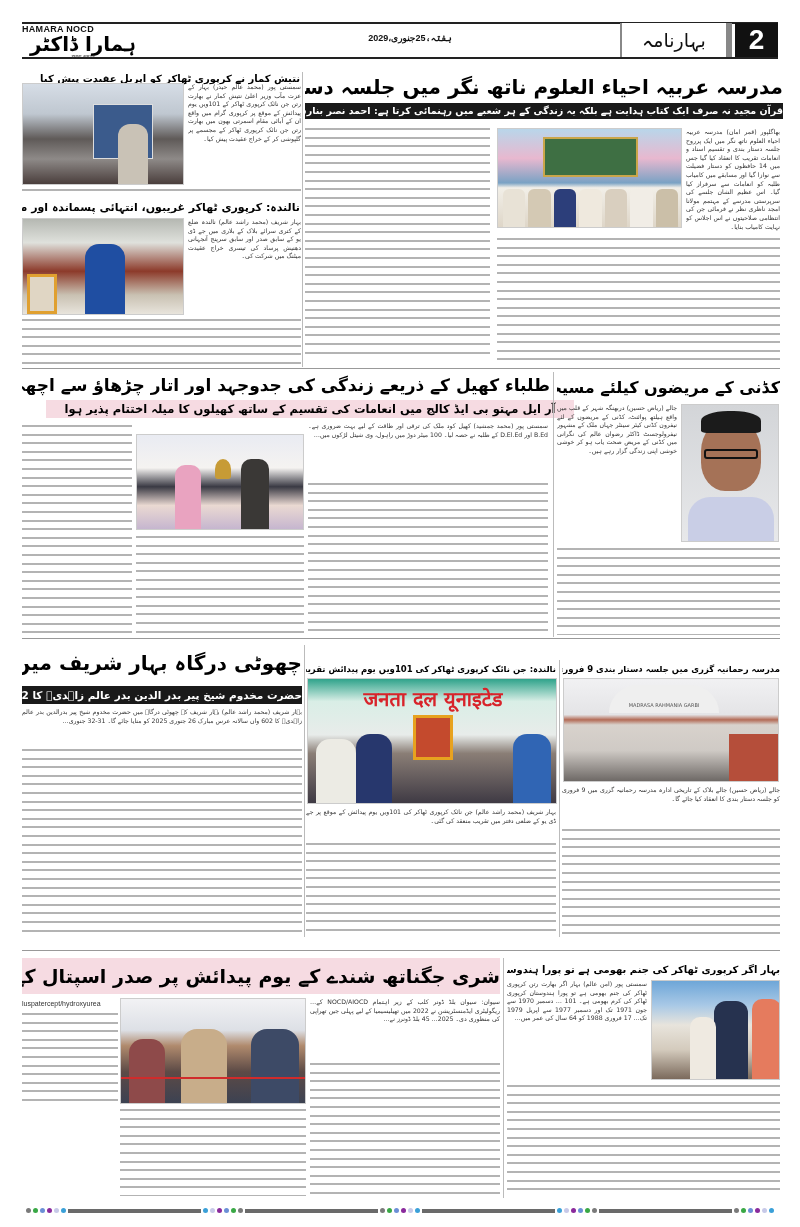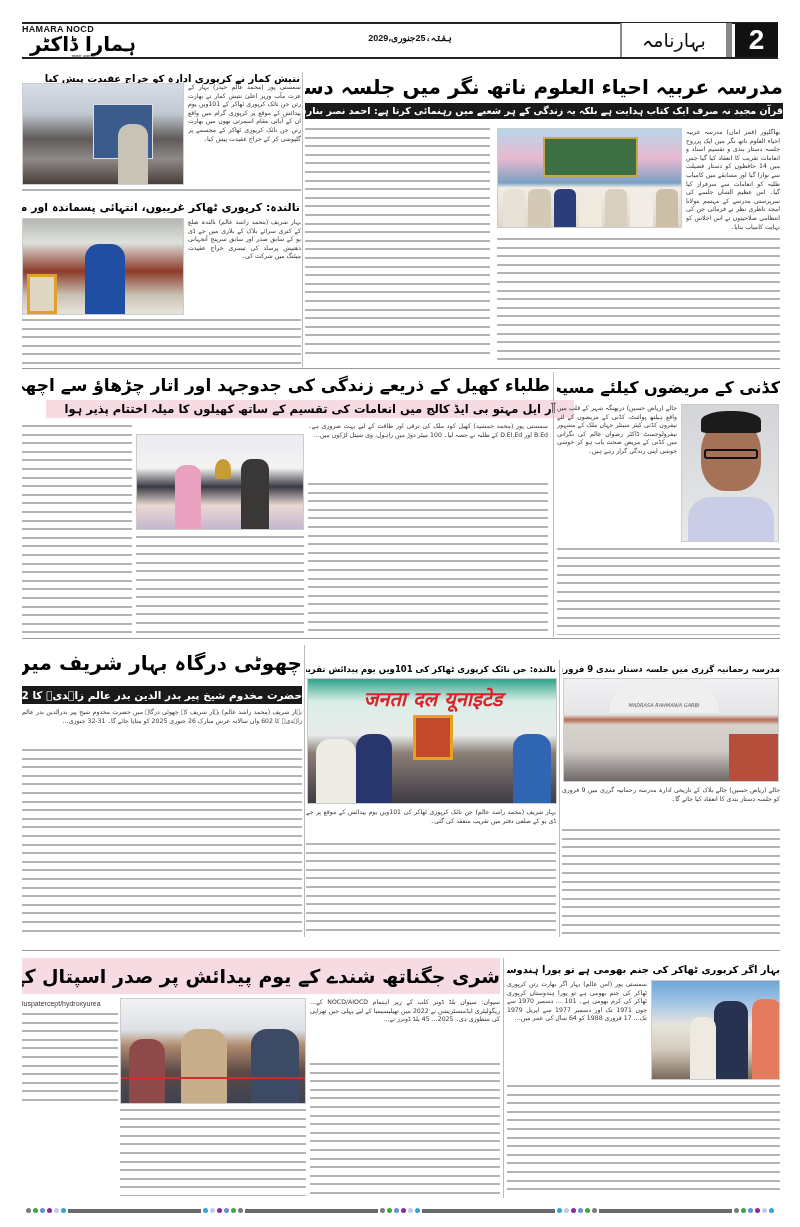--- a/index.html
+++ b/index.html
@@ -21,21 +21,21 @@
   
   .hl { direction: rtl; font-weight: bold; color: #000; white-space: nowrap; overflow: hidden; text-align: right; }
   .bar-dark { background: #1a1a1a; color: #fff; direction: rtl; white-space: nowrap; overflow: hidden; text-align: center; font-weight: bold; }
   .bar-pink { background: #f6dbe2; direction: rtl; white-space: nowrap; overflow: hidden; text-align: center; font-weight: bold; color: #000; }
 
   
   .txt { direction: rtl; font-size: 6.2px; line-height: 8.6px; color: #333; text-align: justify; overflow: hidden; }
   .lines { background-image: repeating-linear-gradient(to bottom, transparent 0px, transparent 3px, #9a9a9a 3px, #9a9a9a 5px, transparent 5px, transparent 8.6px); opacity: 0.75; }
 
   
-  .photo { overflow: hidden; border: 1px solid #ccc; font-style: italic; }
+  .photo { overflow: hidden; border: 1px solid #ccc; }
   .rule-v { width: 1px; background: #bbb; }
   .rule-h { height: 1px; background: #999; }
 
   
   .strip { left: 26px; top: 1208px; width: 748px; height: 5px; display: flex; align-items: center; gap: 2px; }
   .dot { width: 5px; height: 5px; border-radius: 50%; display: inline-block; }
   .seg { height: 4px; background: #6a6a6a; flex: 1; }
 </style>
 </head>
 <body>
@@ -65,21 +65,21 @@
       <span style="flex:1;background:#efe9de;border-radius:6px 6px 0 0;"></span>
       <span style="flex:1;background:#d9cfbf;border-radius:6px 6px 0 0;"></span>
       <span style="flex:1;background:#f1ede6;border-radius:6px 6px 0 0;"></span>
       <span style="flex:1;background:#cbbfa8;border-radius:6px 6px 0 0;"></span>
   </div>
 </div>
 <div class="abs txt" style="left:686px;top:128px;width:94px;height:105px;">بھاگلپور (قمر امان) مدرسہ عربیہ احیاء العلوم ناتھ نگر میں ایک پرروح جلسہ دستار بندی و تقسیم اسناد و انعامات تقریب کا انعقاد کیا گیا جس میں 14 حافظوں کو دستار فضیلت سے نوازا گیا اور مسابقے میں کامیاب طلبہ کو انعامات سے سرفراز کیا گیا۔ اس عظیم الشان جلسے کی سرپرستی مدرسے کے مہتمم مولانا امجد ناظری نظر نے فرمائی جن کی انتظامی صلاحیتوں نے اس اجلاس کو نہایت کامیاب بنایا۔</div>
 <div class="abs txt lines" style="left:305px;top:125px;width:185px;height:235px;"></div>
 <div class="abs txt lines" style="left:497px;top:235px;width:283px;height:125px;"></div>
 
-<div class="abs hl" style="left:22px;top:72px;width:278px;height:14px;font-size:10px;line-height:14px;">نتیش کمار نے کرپوری ادارہ کو خراج عقیدت پیش کیا</div>
+<div class="abs hl" style="left:22px;top:72px;width:278px;height:14px;font-size:10px;line-height:14px;">نتیش کمار نے کرپوری ٹھاکر کو اپریل عقیدت پیش کیا</div>
 <div class="abs photo" style="left:22px;top:83px;width:162px;height:102px;background:linear-gradient(180deg,#d6dde6 0%,#bfc7d0 30%,#5f5a58 55%,#8e8a88 75%,#4a3e3c 100%);">
   <div style="position:absolute;left:70px;top:20px;width:60px;height:55px;background:#3b5b8c;border:1px solid #ddd;"></div>
   <div style="position:absolute;left:95px;top:40px;width:30px;height:60px;background:#c9c2b6;border-radius:12px 12px 0 0;"></div>
 </div>
 <div class="abs txt" style="left:188px;top:83px;width:113px;height:102px;">سمستی پور (محمد عالم حیدر) بہار کے عزت مآب وزیر اعلیٰ نتیش کمار نے بھارت رتن جن نائک کرپوری ٹھاکر کے 101ویں یوم پیدائش کے موقع پر کرپوری گرام میں واقع ان کے آبائی مقام اسمرتی بھون میں بھارت رتن جن نائک کرپوری ٹھاکر کے مجسمے پر گلپوشی کر کے خراج عقیدت پیش کیا۔</div>
 <div class="abs txt lines" style="left:22px;top:186px;width:279px;height:12px;"></div>
 
 <div class="abs hl" style="left:22px;top:199px;width:278px;height:18px;font-size:11px;line-height:18px;">نالندہ: کرپوری ٹھاکر غریبوں، انتہائی پسماندہ اور محروم لوگوں کے مسیحا تھے: وزیر شرون کمار</div>
 <div class="abs photo" style="left:22px;top:218px;width:162px;height:97px;background:linear-gradient(180deg,#b5b8b2 0%,#dfe1dc 25%,#8c3a2a 55%,#c9c1b2 80%,#e8e4dc 100%);">
   <div style="position:absolute;left:62px;top:25px;width:40px;height:70px;background:#1f4ea2;border-radius:14px 14px 0 0;"></div>

